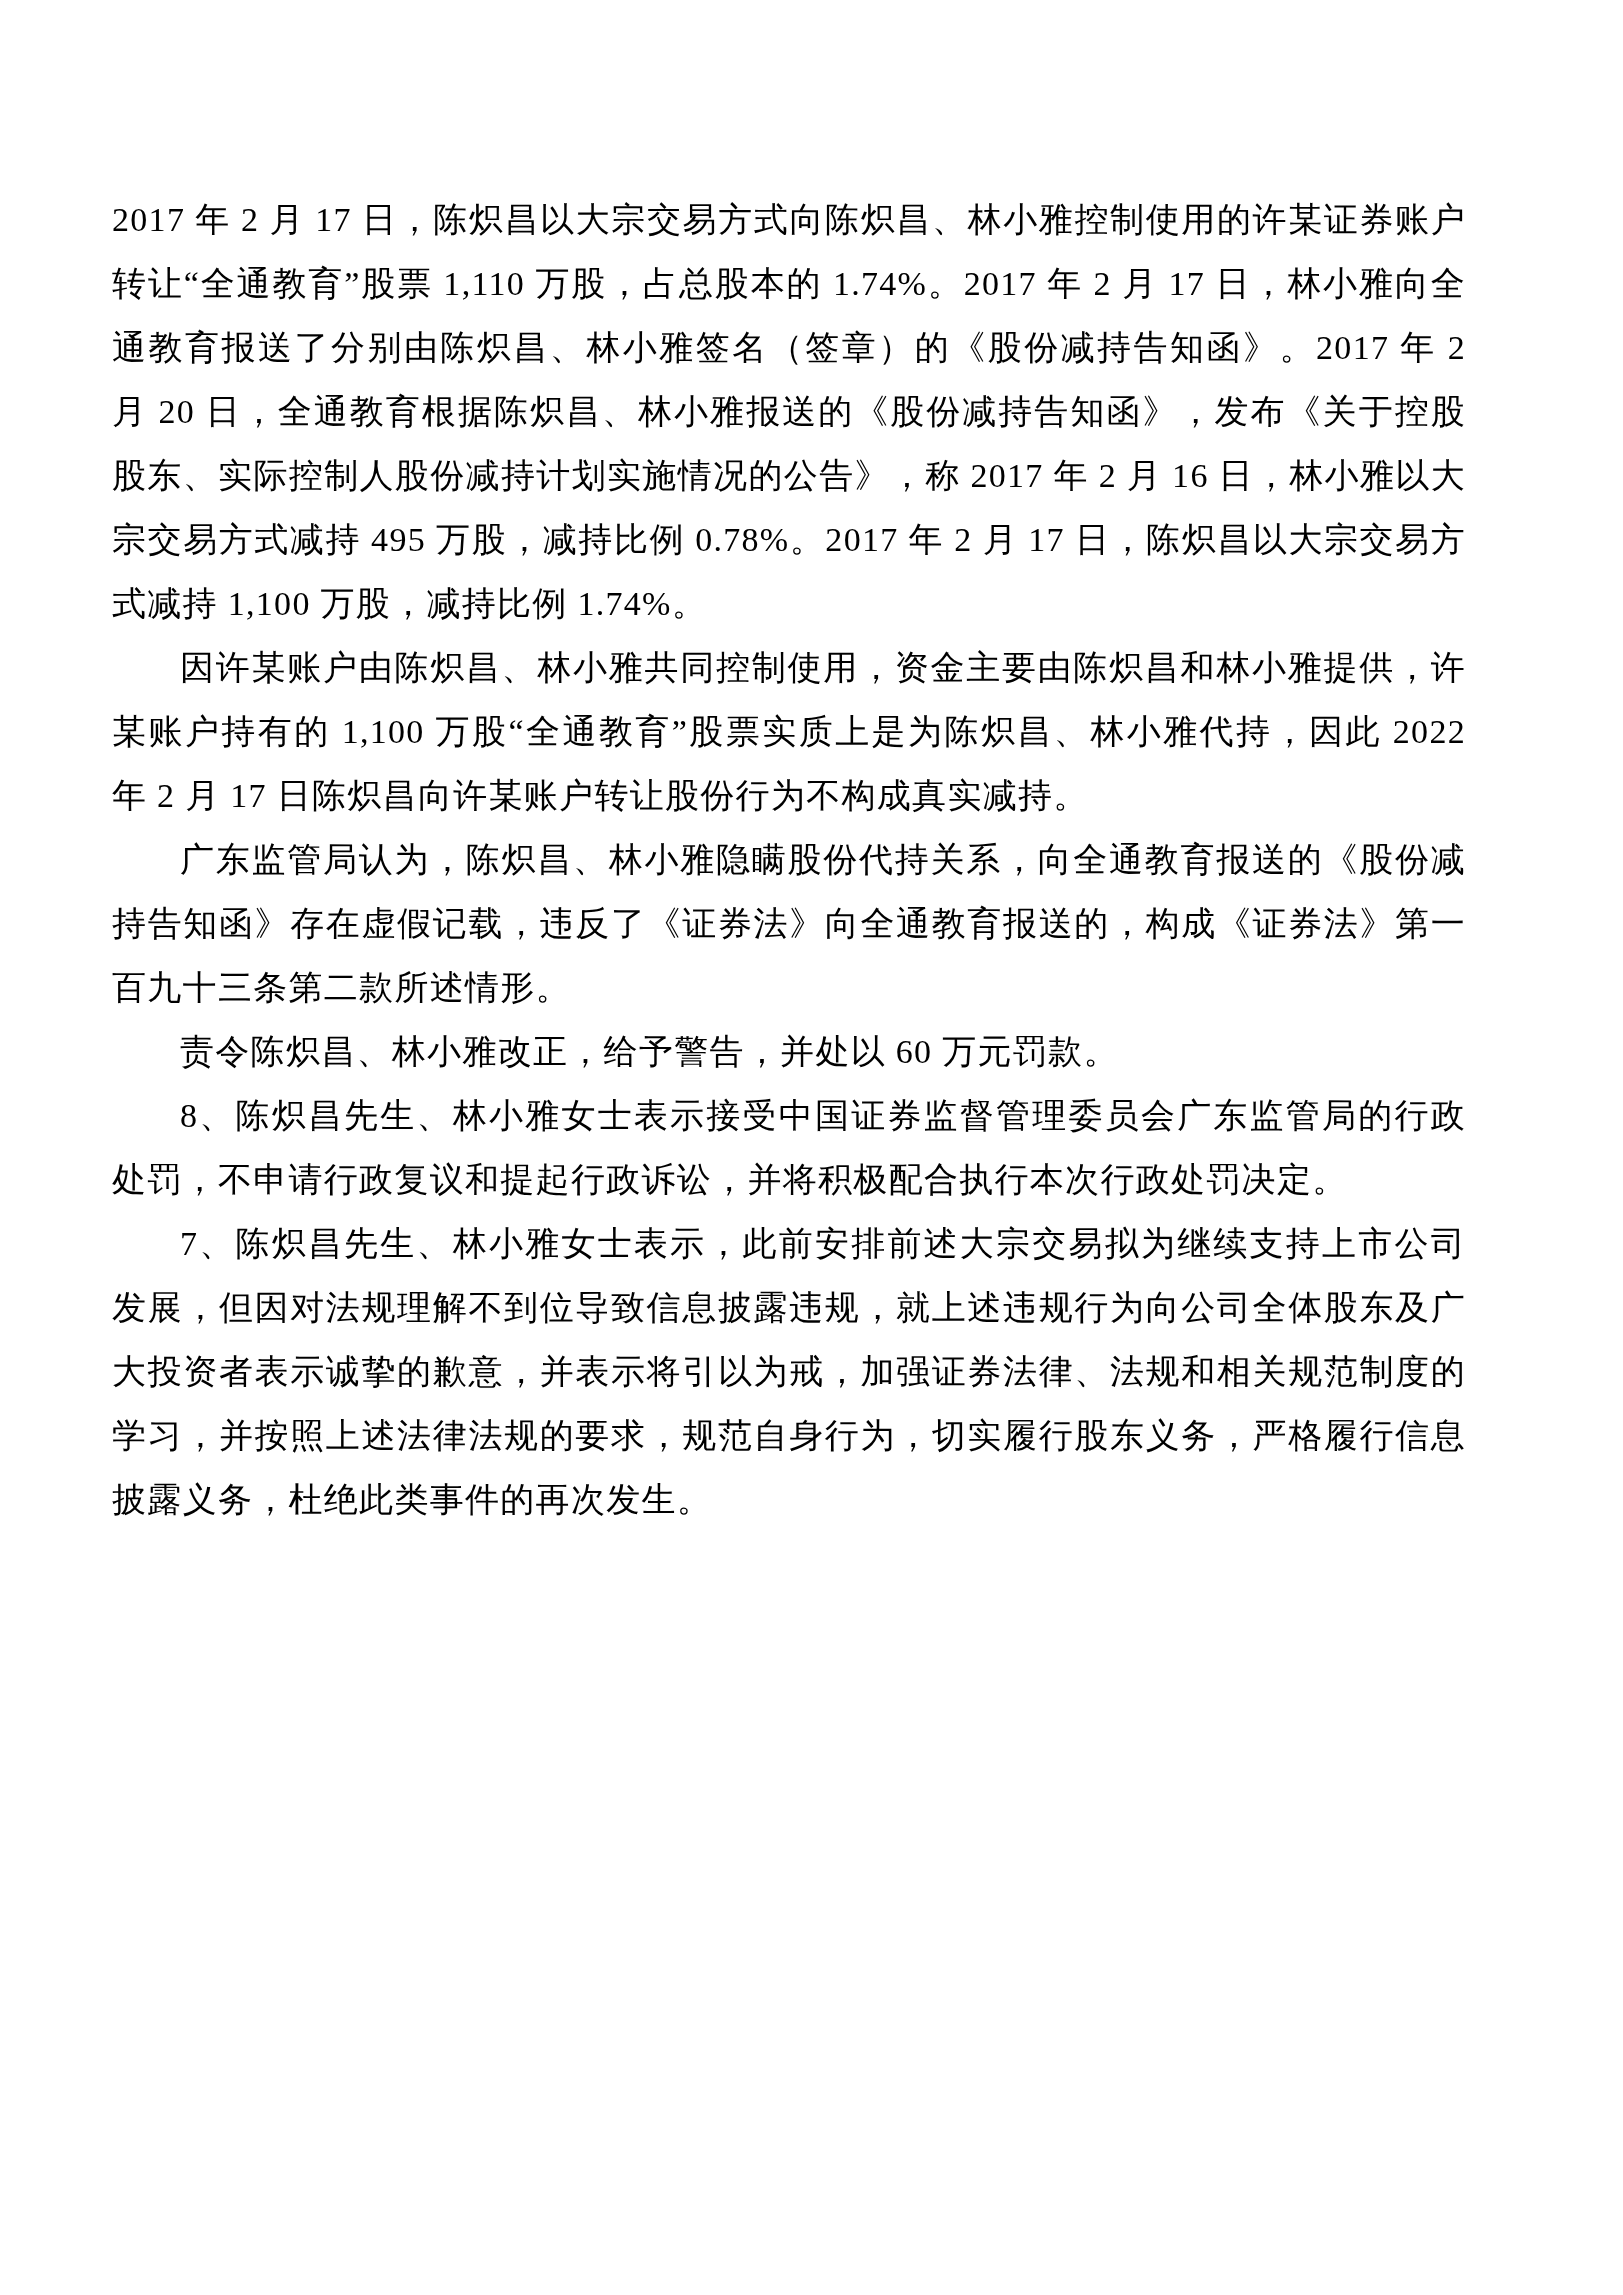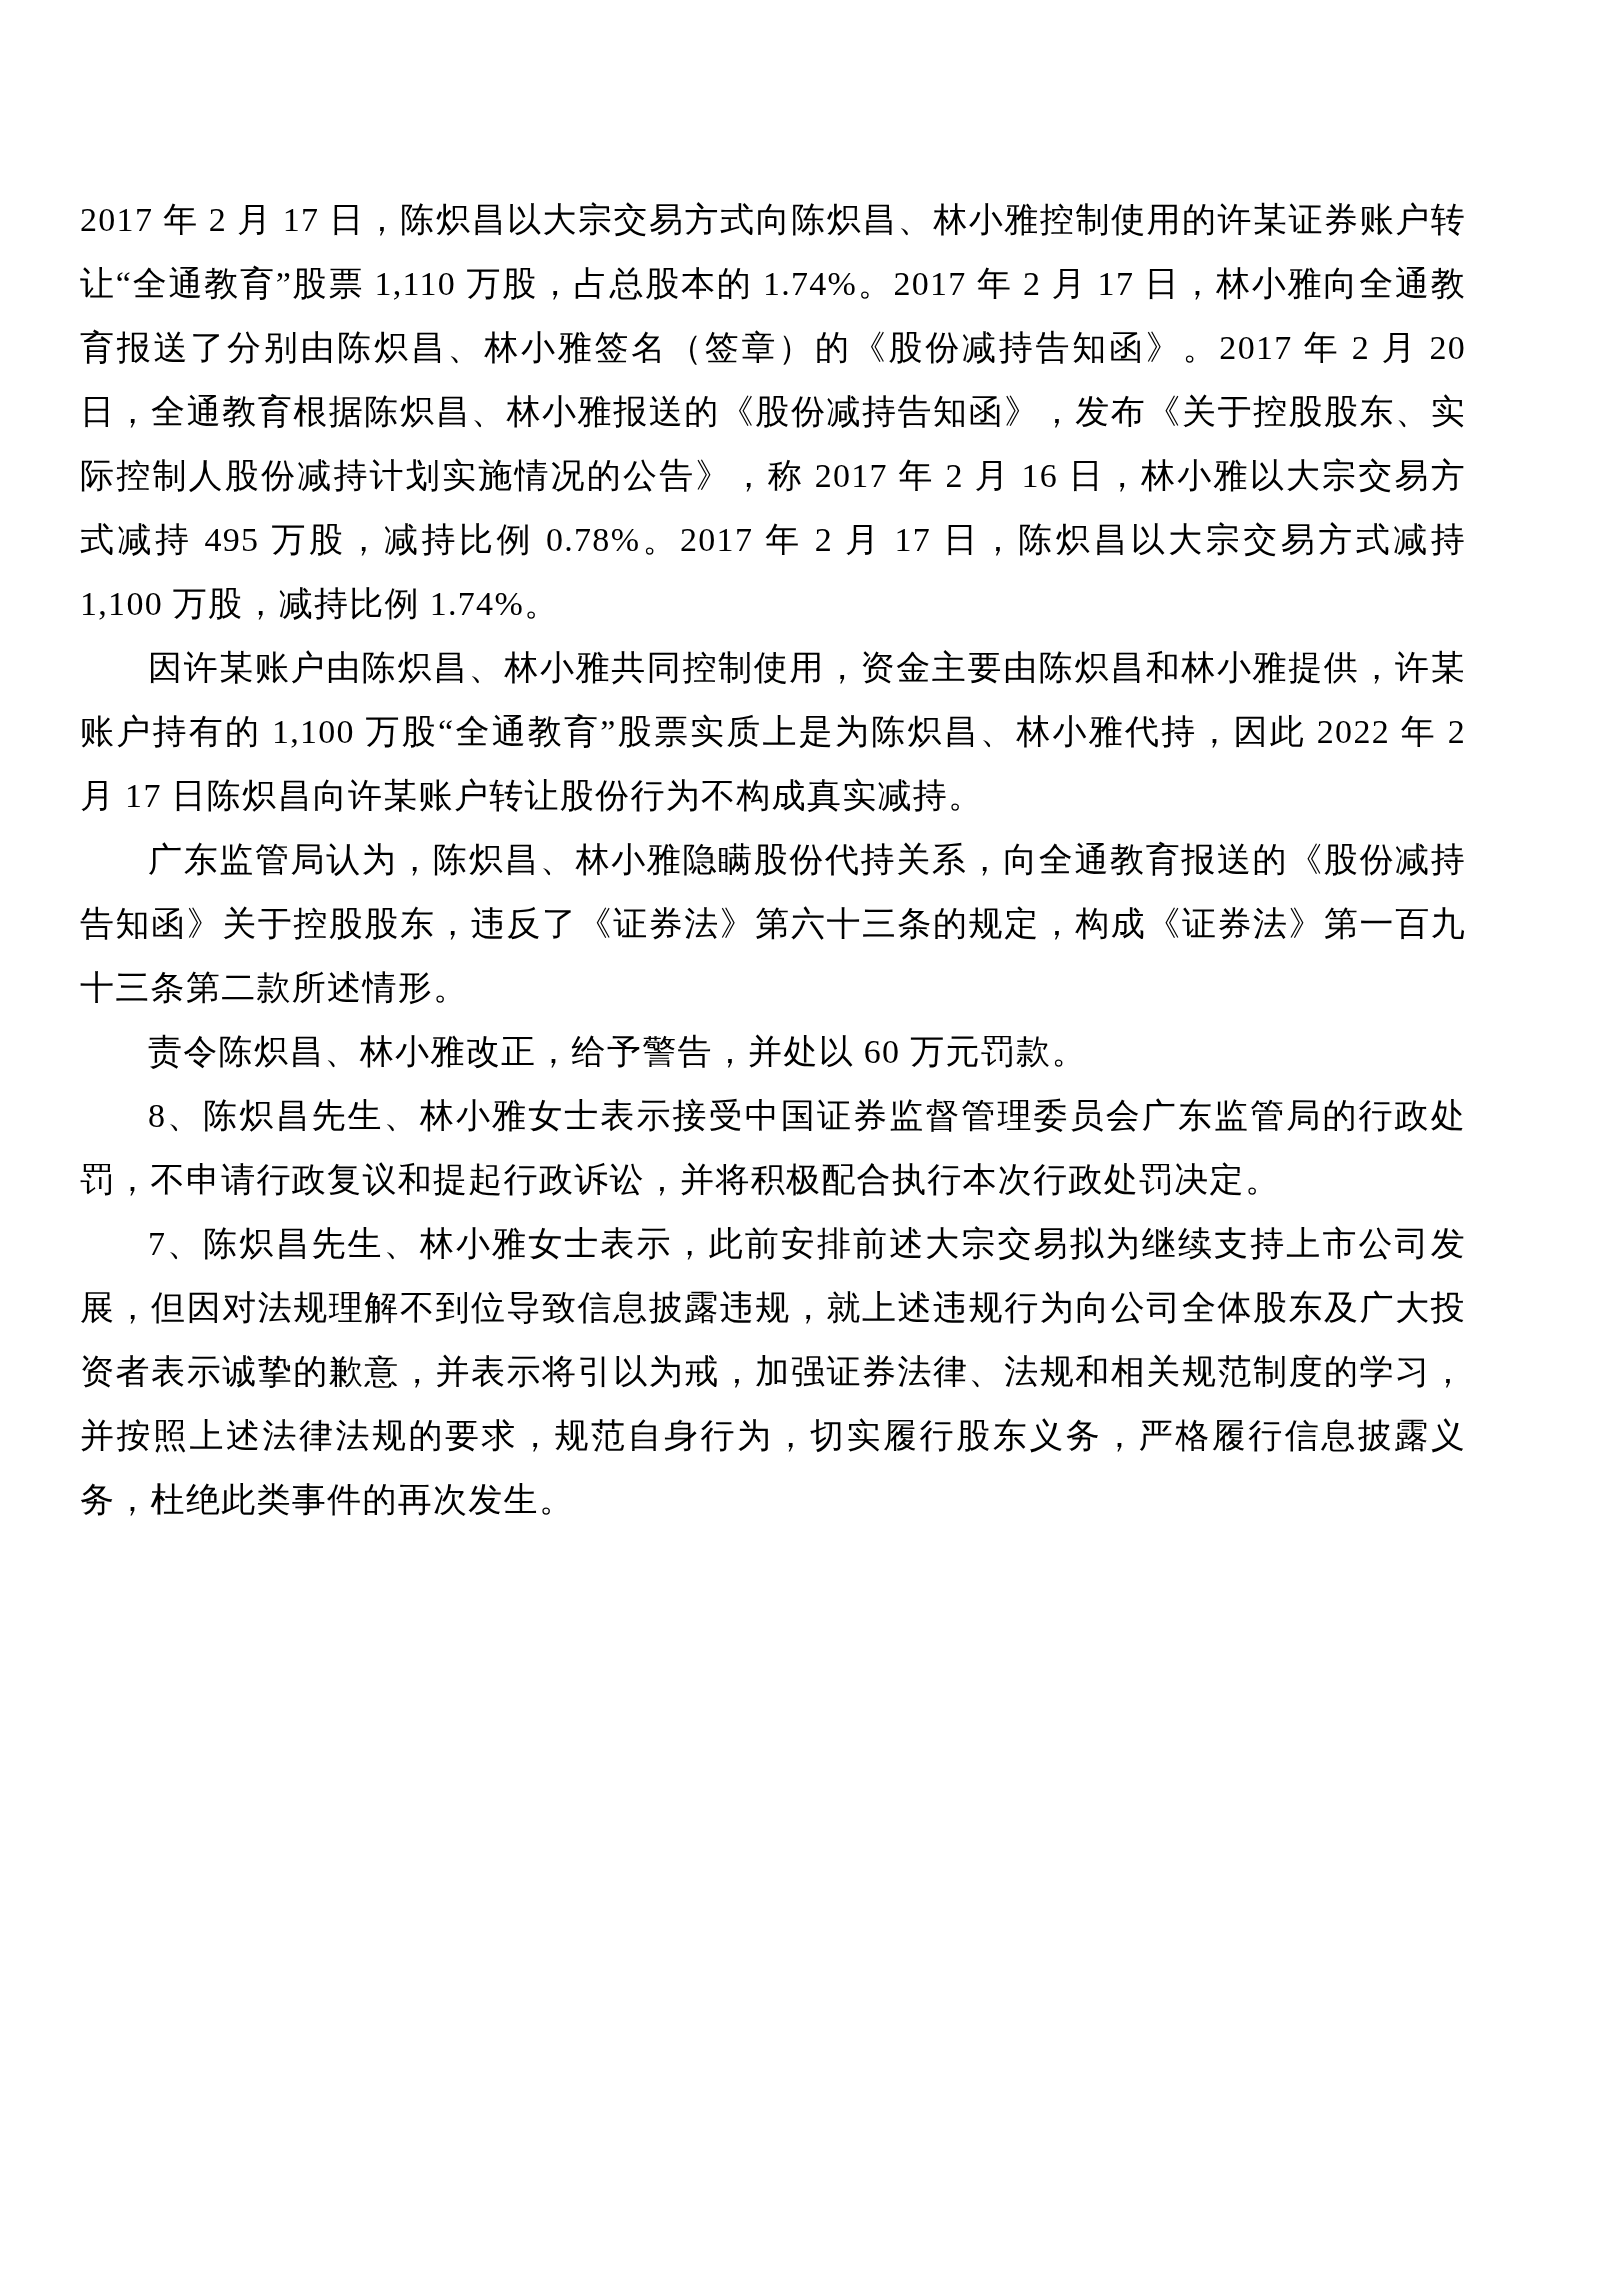--- a/index.html
+++ b/index.html
@@ -7,21 +7,21 @@
     padding: 0;
     background: #ffffff;
   }
   .page {
     position: relative;
     width: 1623px;
     height: 1818px;
     margin: 0 auto;
     background: #ffffff;
     box-sizing: border-box;
-    padding: 188px 157px 0 80px;
+    padding: 188px 157px 0 112px;
     overflow: hidden;
   }
   .doc-body {
     font-family: "Liberation Serif", "DejaVu Serif", serif;
     font-size: 34px;
     line-height: 64px;
     letter-spacing: 1.3px;
     color: #000000;
     text-align: justify;
   }
@@ -39,19 +39,19 @@
     text-align: left;
   }
 </style>
 </head>
 <body>
 
 <div class="page">
   <div class="doc-body">
     <p class="para no-indent">2017 年 2 月 17 日，陈炽昌以大宗交易方式向陈炽昌、林小雅控制使用的许某证券账户转让“全通教育”股票 1,110 万股，占总股本的 1.74%。2017 年 2 月 17 日，林小雅向全通教育报送了分别由陈炽昌、林小雅签名（签章）的《股份减持告知函》。2017 年 2 月 20 日，全通教育根据陈炽昌、林小雅报送的《股份减持告知函》，发布《关于控股股东、实际控制人股份减持计划实施情况的公告》，称 2017 年 2 月 16 日，林小雅以大宗交易方式减持 495 万股，减持比例 0.78%。2017 年 2 月 17 日，陈炽昌以大宗交易方式减持 1,100 万股，减持比例 1.74%。</p>
     <p class="para">因许某账户由陈炽昌、林小雅共同控制使用，资金主要由陈炽昌和林小雅提供，许某账户持有的 1,100 万股“全通教育”股票实质上是为陈炽昌、林小雅代持，因此 2022 年 2 月 17 日陈炽昌向许某账户转让股份行为不构成真实减持。</p>
-    <p class="para">广东监管局认为，陈炽昌、林小雅隐瞒股份代持关系，向全通教育报送的《股份减持告知函》关于控股股东，违反了《证券法》第六十三条的规定，构成《证券法》第一百九十三条第二款所述情形。</p>
+    <p class="para">广东监管局认为，陈炽昌、林小雅隐瞒股份代持关系，向全通教育报送的《股份减持告知函》存在虚假记载，违反了《证券法》向全通教育报送的，构成《证券法》第一百九十三条第二款所述情形。</p>
     <p class="para">责令陈炽昌、林小雅改正，给予警告，并处以 60 万元罚款。</p>
     <p class="para">8、陈炽昌先生、林小雅女士表示接受中国证券监督管理委员会广东监管局的行政处罚，不申请行政复议和提起行政诉讼，并将积极配合执行本次行政处罚决定。</p>
     <p class="para">7、陈炽昌先生、林小雅女士表示，此前安排前述大宗交易拟为继续支持上市公司发展，但因对法规理解不到位导致信息披露违规，就上述违规行为向公司全体股东及广大投资者表示诚挚的歉意，并表示将引以为戒，加强证券法律、法规和相关规范制度的学习，并按照上述法律法规的要求，规范自身行为，切实履行股东义务，严格履行信息披露义务，杜绝此类事件的再次发生。</p>
   </div>
 </div>
 
 
 </body></html>

